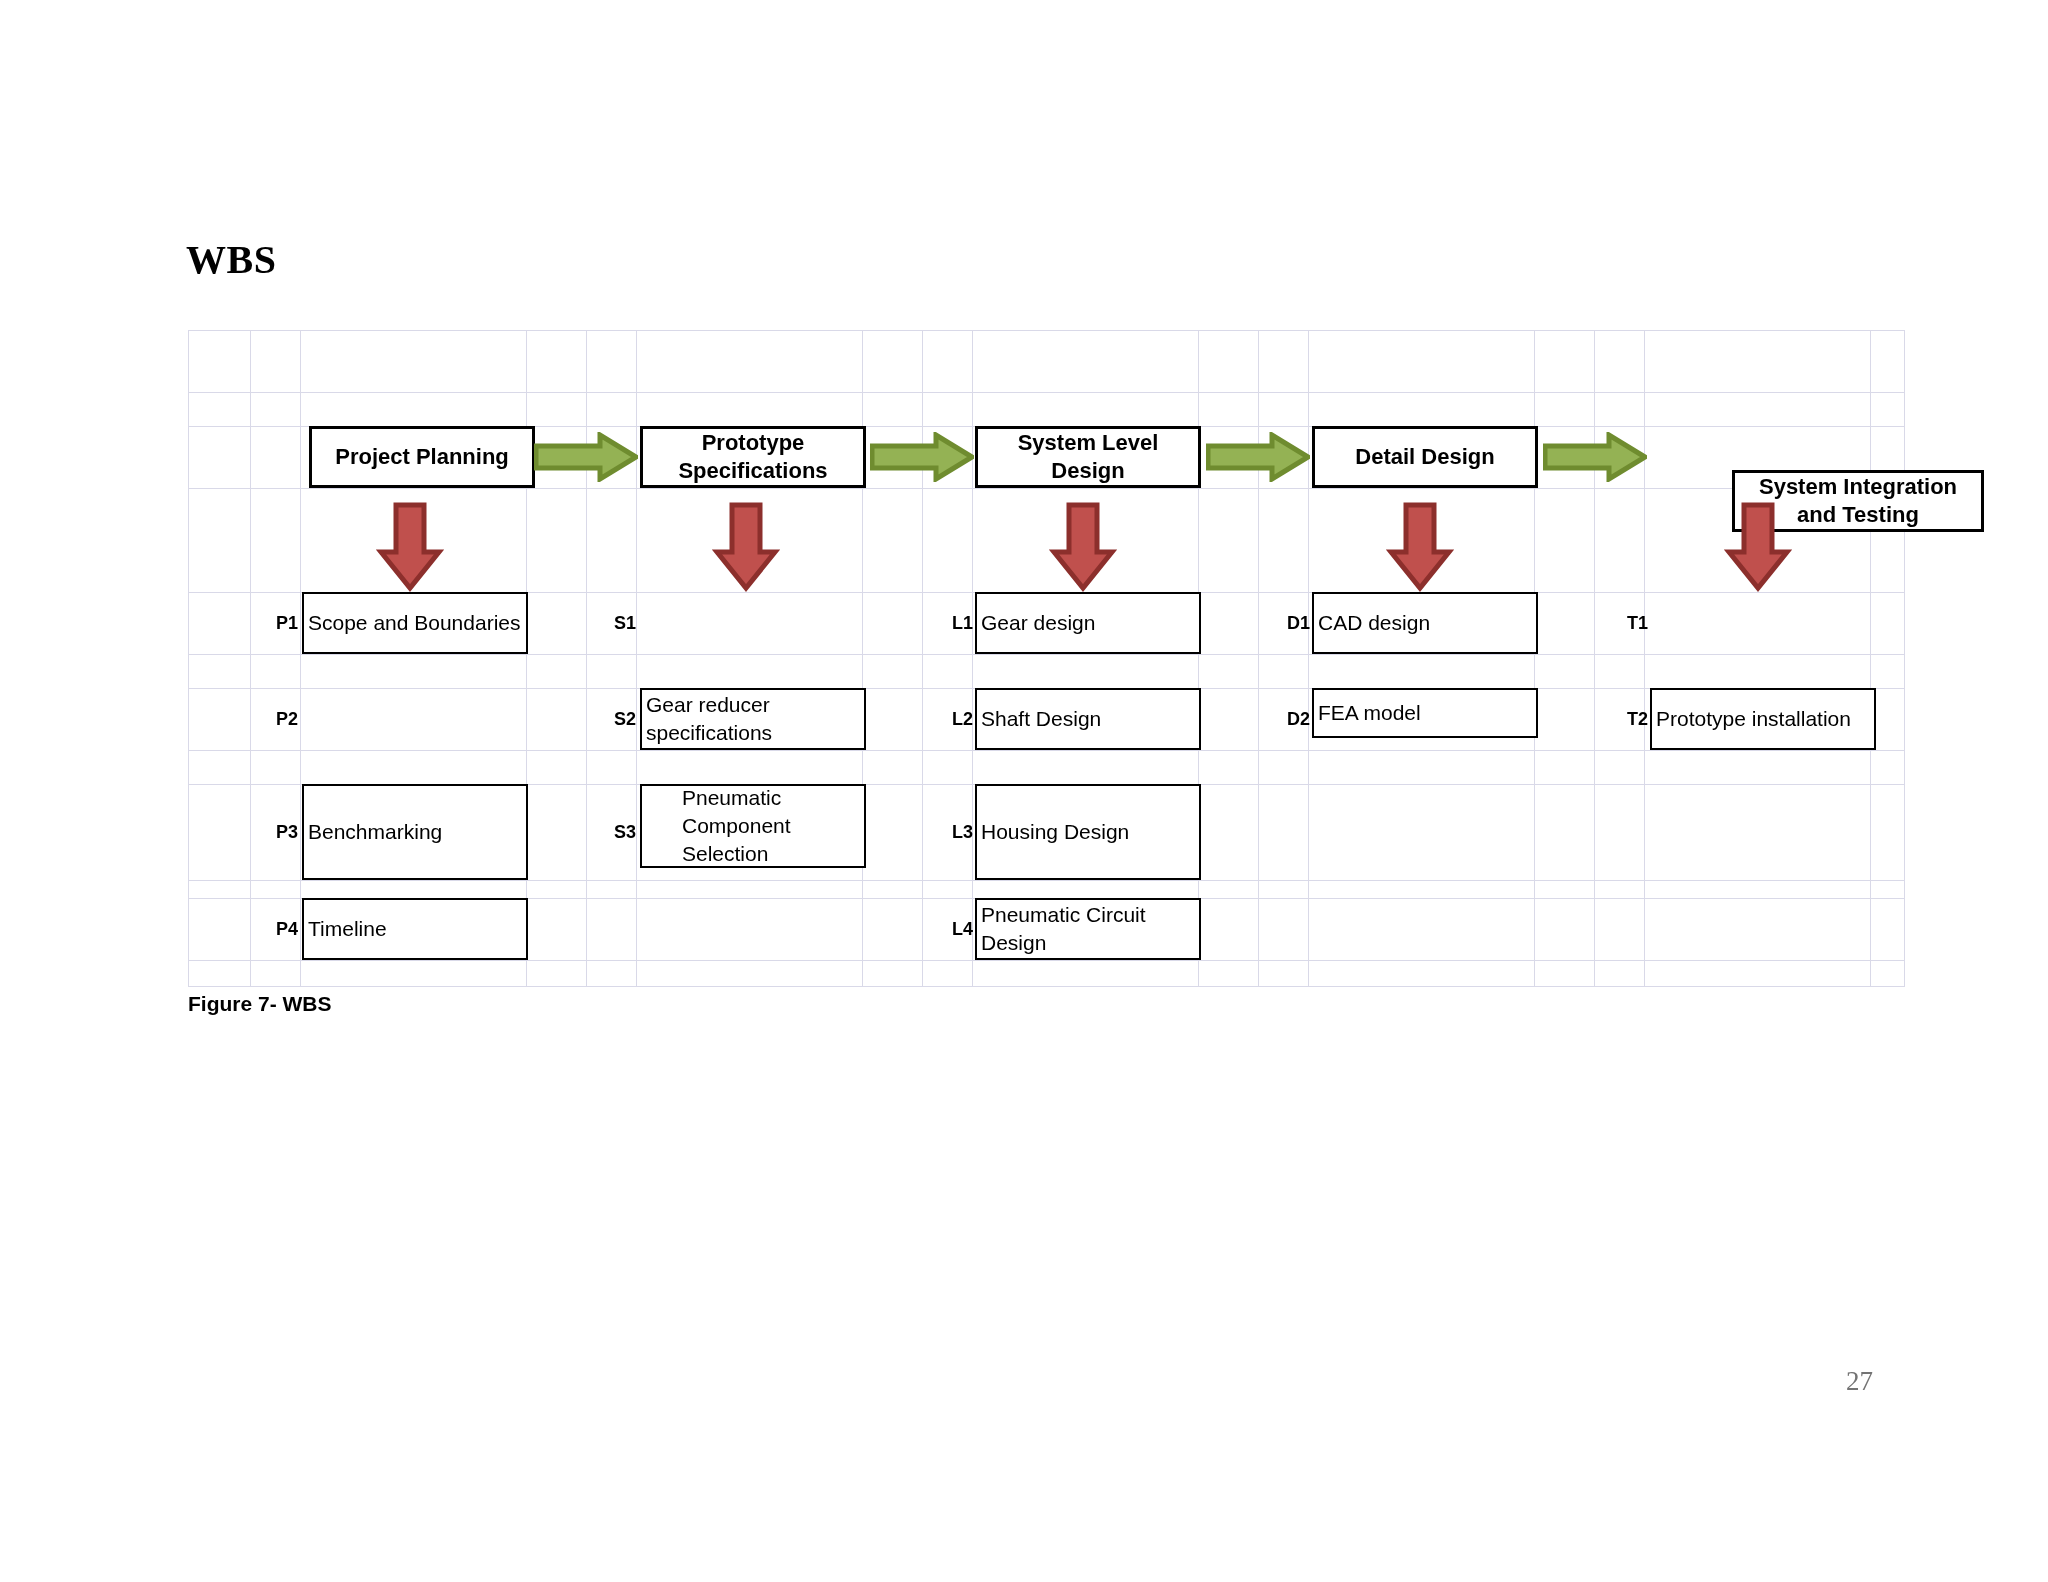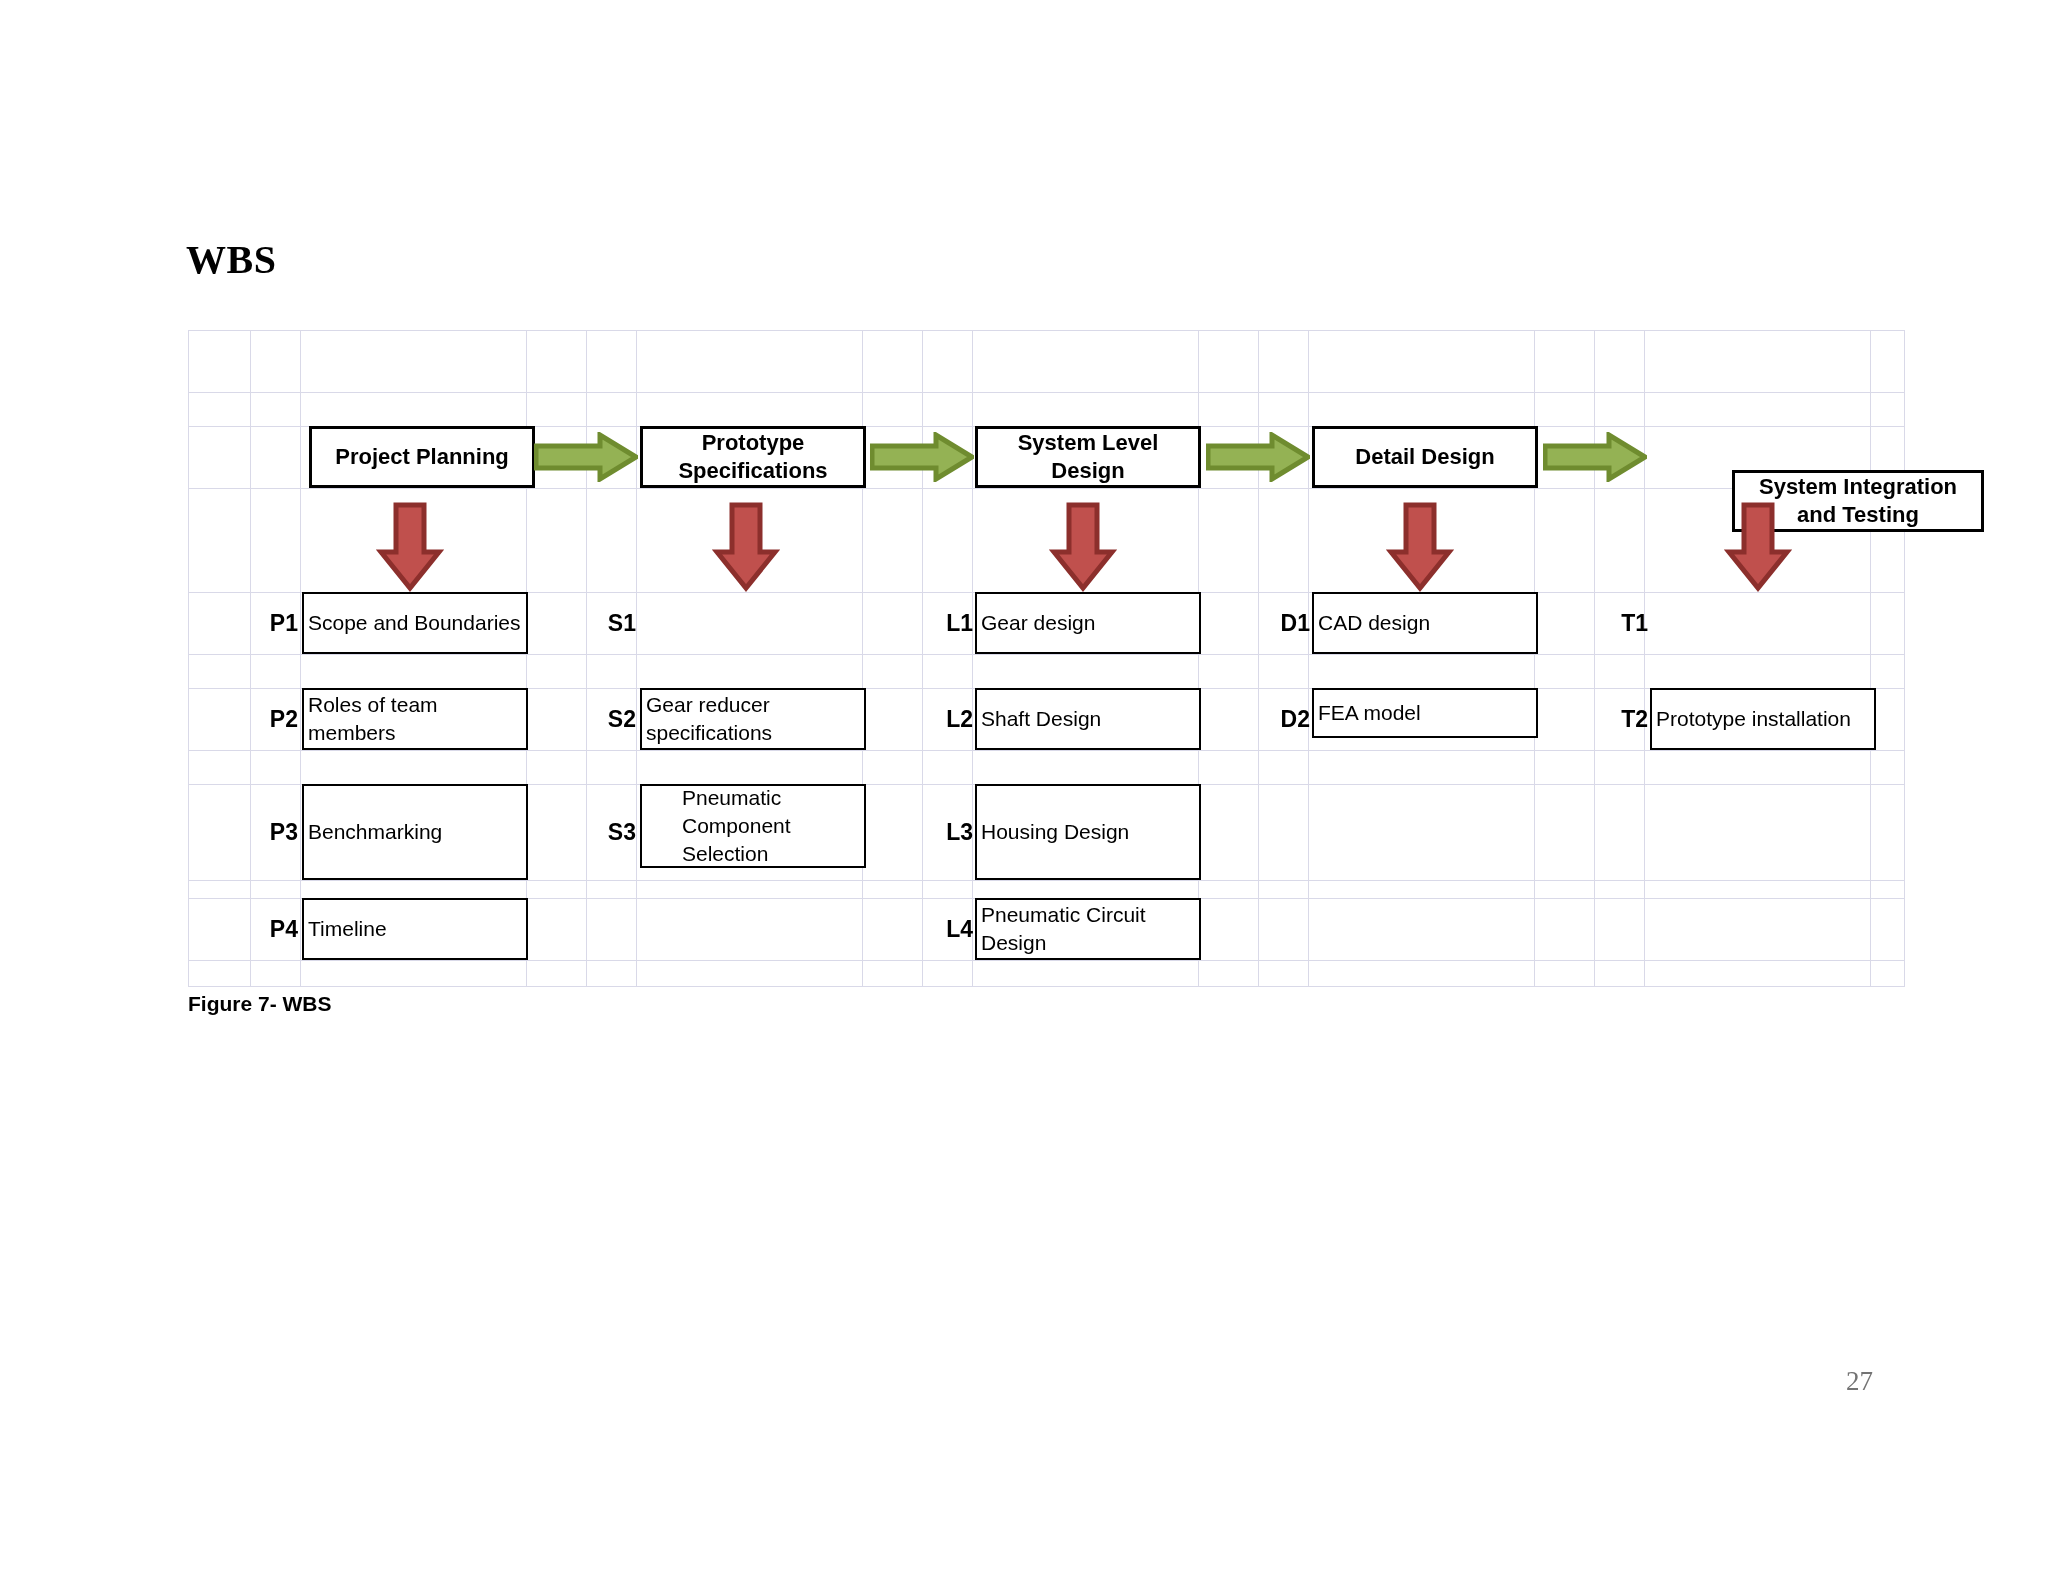--- a/index.html
+++ b/index.html
@@ -86,21 +86,21 @@
     font-family: "Liberation Sans", sans-serif;
     font-size: 21px;
     line-height: 1.34;
     color: #000000;
     padding: 0 2px 0 4px;
   }
   .task-code {
     position: absolute;
     font-family: "Liberation Sans", sans-serif;
     font-weight: bold;
-    font-size: 23px;
+    font-size: 18px;
     color: #000000;
     text-align: right;
     display: flex;
     align-items: center;
     justify-content: flex-end;
   }
 
   
   .arrow-right, .arrow-down {
     position: absolute;
@@ -419,23 +419,20 @@
   <svg class="arrow-down" style="left:1724px; top:502px;" width="68" height="90" viewBox="0 0 68 90">
     <polygon points="20,3 48,3 48,50 63,50 34,86 5,50 20,50" fill="#c0504d" stroke="#8c2f2c" stroke-width="5" stroke-linejoin="miter"></polygon>
   </svg>
 
   <div class="task-code" style="left:250px; top:592px; width:48px; height:62px;">P1</div>
   <div class="task-box" style="left:302px; top:592px; width:226px; height:62px;">
     <span>Scope and Boundaries</span>
   </div>
 
   <div class="task-code" style="left:250px; top:688px; width:48px; height:62px;">P2</div>
-  <div class="task-box" style="left:302px; top:688px; width:226px; height:62px;">
-    <span>Roles of team members</span>
-  </div>
 
   <div class="task-code" style="left:250px; top:784px; width:48px; height:96px;">P3</div>
   <div class="task-box" style="left:302px; top:784px; width:226px; height:96px;">
     <span>Benchmarking</span>
   </div>
 
   <div class="task-code" style="left:250px; top:898px; width:48px; height:62px;">P4</div>
   <div class="task-box" style="left:302px; top:898px; width:226px; height:62px;">
     <span>Timeline</span>
   </div>

